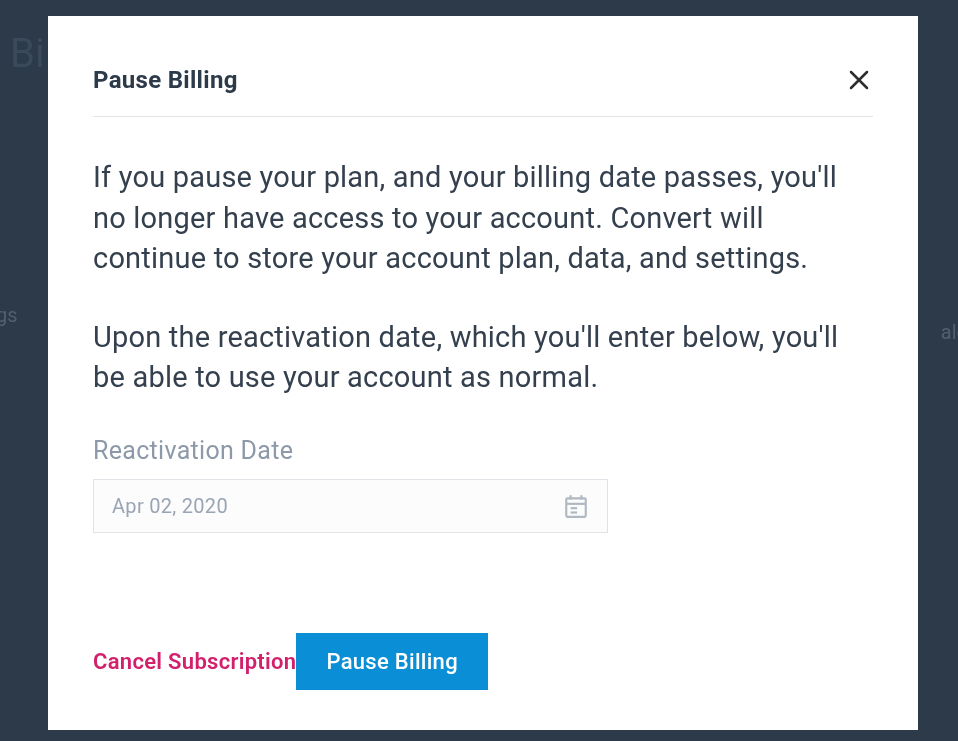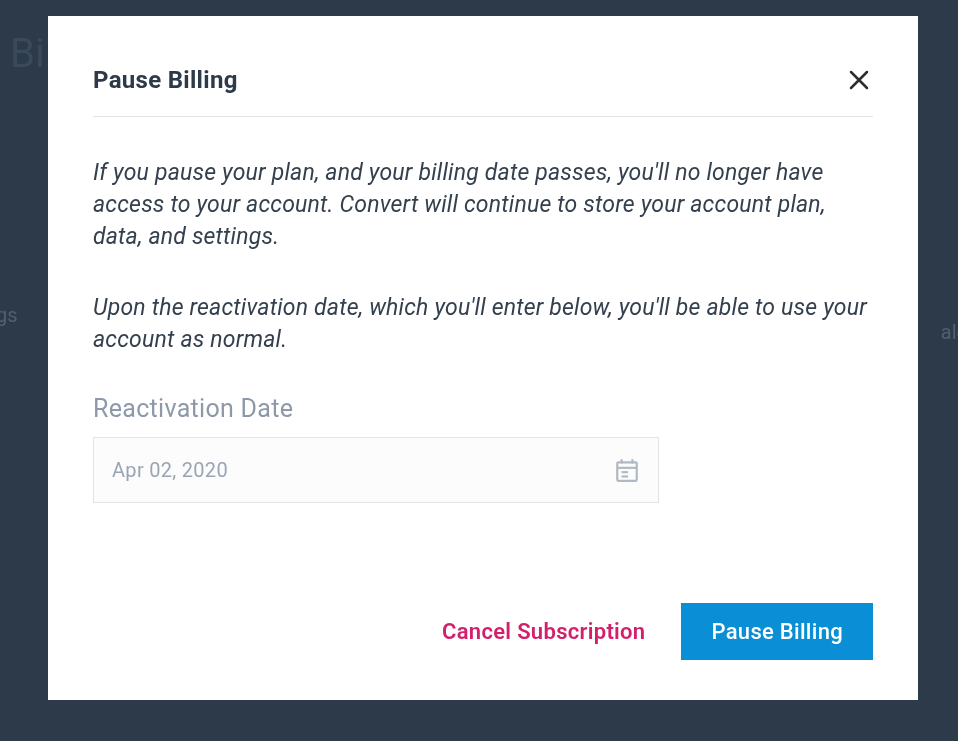--- a/index.html
+++ b/index.html
@@ -63,39 +63,38 @@
       justify-content: center;
     }
     .close-btn svg {
       width: 24px;
       height: 24px;
     }
     .modal-body {
       color: #3a4a5a;
     }
     .body-text {
-      font-size: 23px;
+      font-size: 29px;
       line-height: 1.4;
       color: #35404e;
       margin-bottom: 38px;
       letter-spacing: 0.2px;
-      font-style: italic;
     }
     .field-label {
       font-size: 25px;
       color: #8d99a8;
       margin-bottom: 14px;
       letter-spacing: 0.3px;
     }
     .date-input-wrapper {
       position: relative;
-      width: 566px;
+      width: 515px;
       border: 1px solid #dfe3e8;
       background: #fcfcfd;
-      padding: 19px 18px;
+      padding: 13px 18px;
       display: flex;
       align-items: center;
       justify-content: space-between;
     }
     .date-input {
       border: none;
       background: transparent;
       font-size: 20px;
       color: #9aa5b3;
       outline: none;
@@ -107,23 +106,22 @@
       color: #9aa5b3;
     }
     .calendar-icon {
       color: #b0b8c2;
       width: 26px;
       height: 26px;
       flex-shrink: 0;
     }
     .modal-footer {
       display: flex;
-      justify-content: flex-end;
+      justify-content: flex-start;
       align-items: center;
-      gap: 36px;
       margin-top: 100px;
     }
     .link-btn {
       background: none;
       border: none;
       font-size: 22px;
       font-weight: 600;
       color: #d3206c;
       cursor: pointer;
       font-family: inherit;

